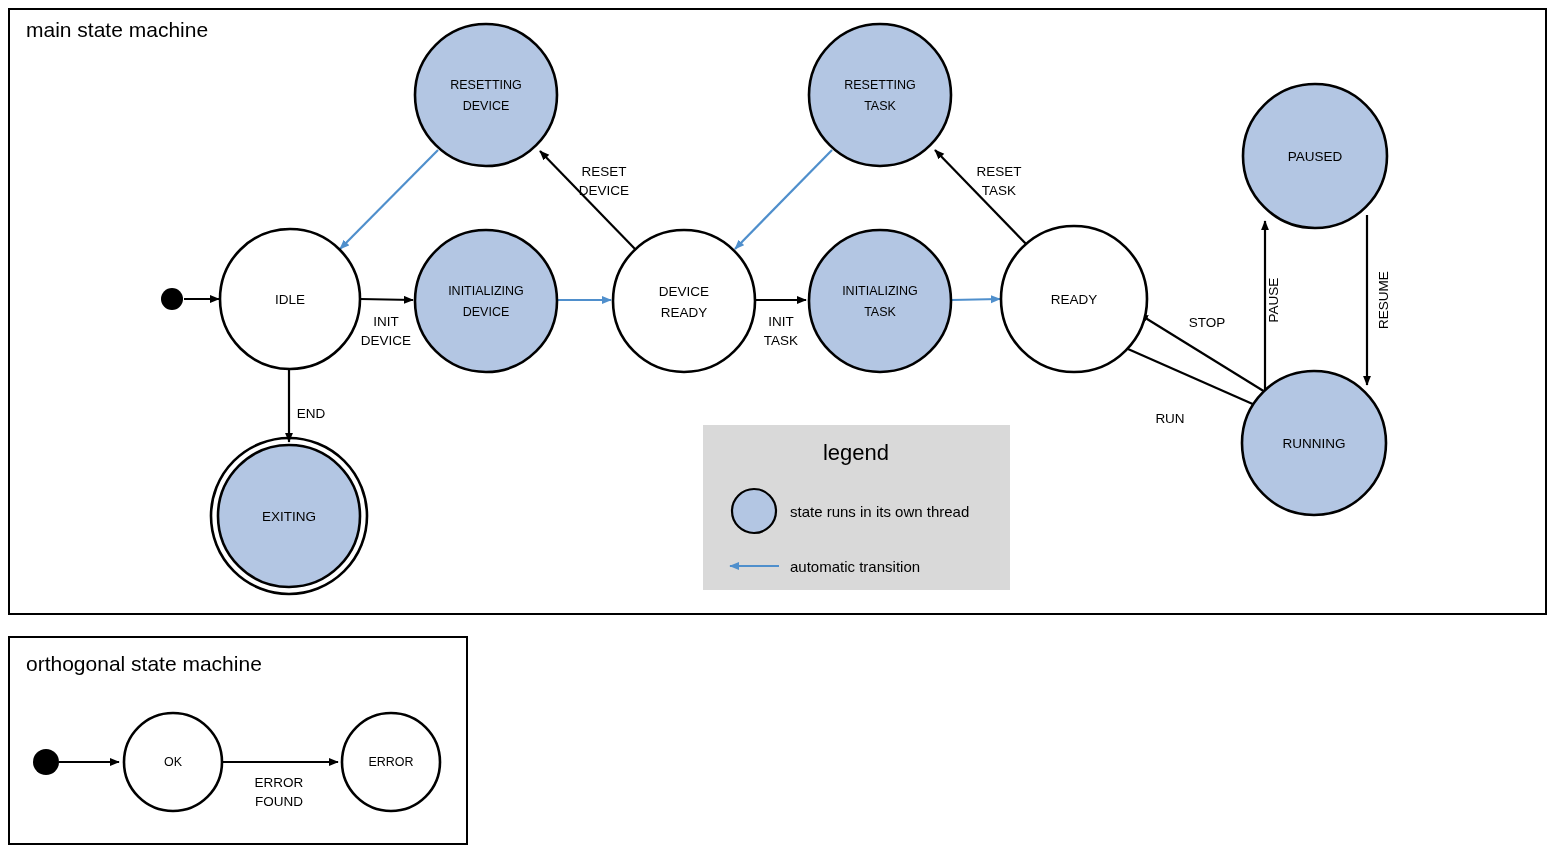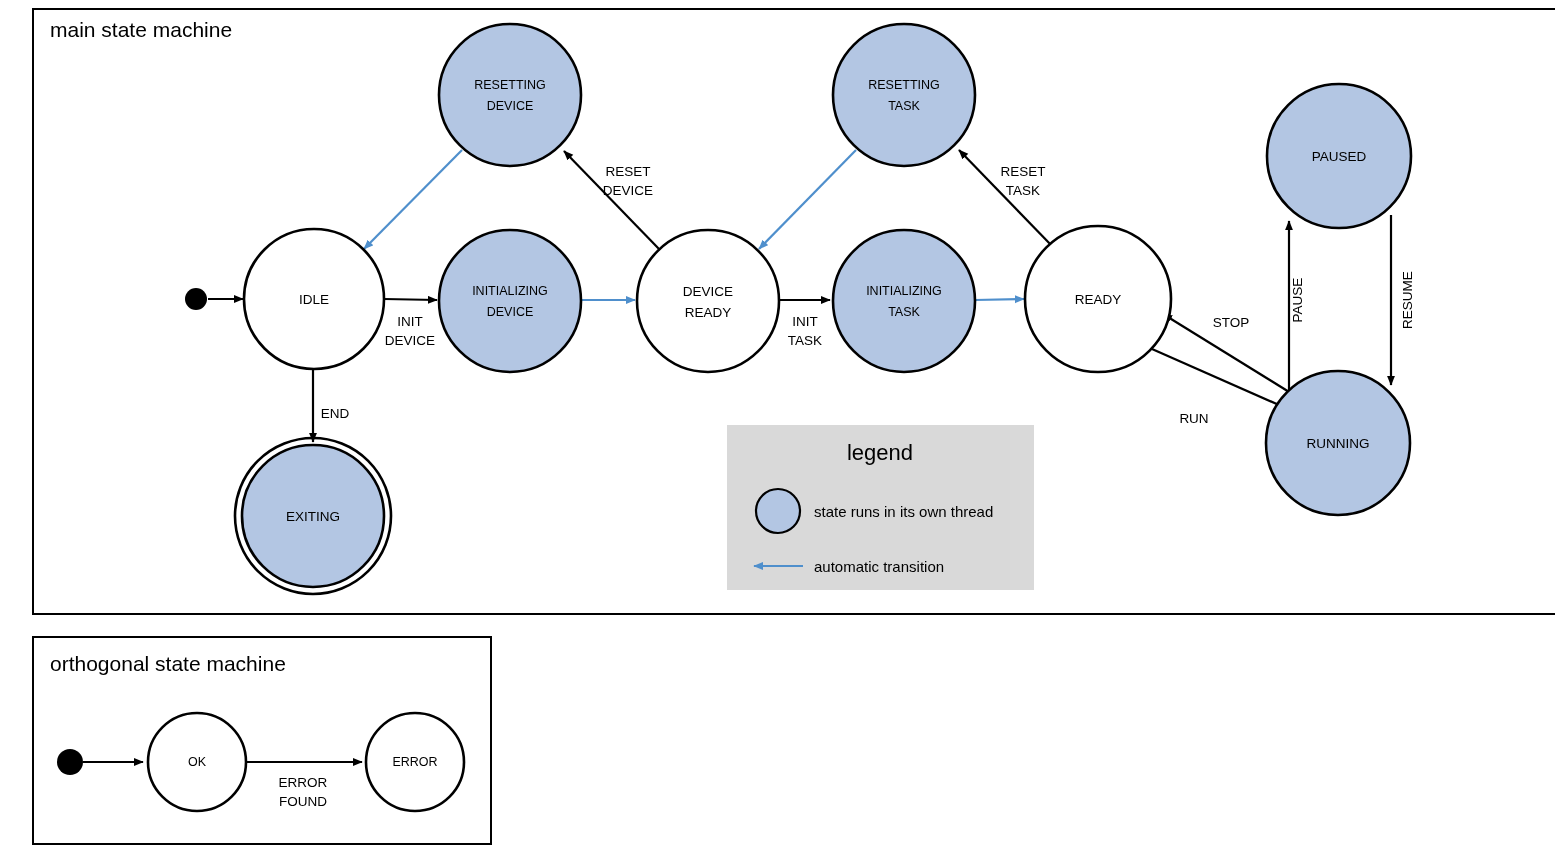--- a/index.html
+++ b/index.html
@@ -11,21 +11,20 @@
   body {
     width: 1555px;
     height: 852px;
     font-family: "Liberation Sans", sans-serif;
     overflow: hidden;
   }
   #diagram-root {
     position: relative;
     width: 1230px;
     height: 852px;
-    padding-left: 24px;
   }
   svg#state-diagram {
     display: block;
     width: 1555px;
     height: 852px;
   }
   .frame-rect {
     fill: #ffffff;
     stroke: #000000;
     stroke-width: 2;

